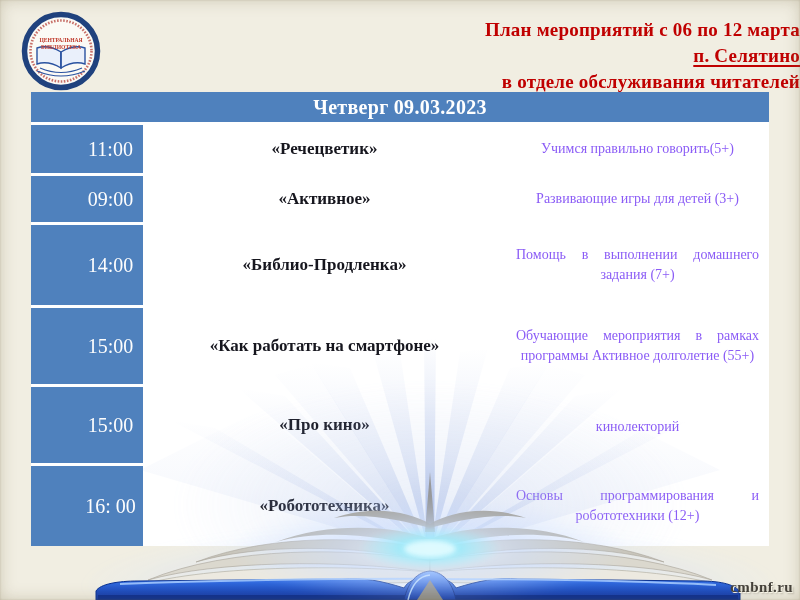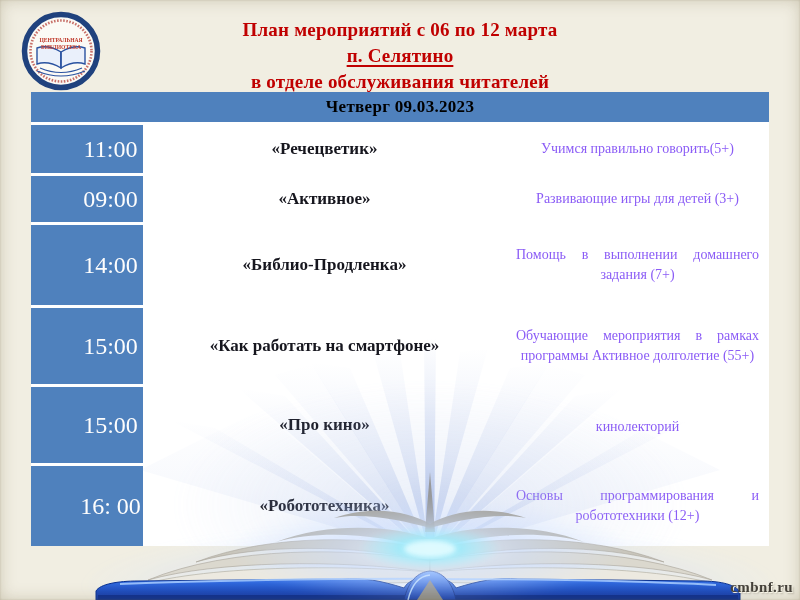--- a/index.html
+++ b/index.html
@@ -8,36 +8,36 @@
     background:#f1eee2;
     font-family:"Liberation Serif","DejaVu Serif",serif;
   }
   .vignette{position:absolute;inset:0;pointer-events:none;z-index:9;
     box-shadow:inset 0 0 16px rgba(130,118,84,.32), inset 0 0 2px rgba(130,118,84,.35);}
 
   
   .logo{position:absolute;left:21px;top:11px;width:80px;height:80px;z-index:3;}
 
   
-  .title{position:absolute;left:0;top:17px;width:100%;text-align:center;z-index:2;}
+  .title{position:absolute;left:0;top:17px;width:100%;text-align:right;z-index:2;}
   .title .line{display:block;color:#c00000;font-weight:bold;font-size:19px;line-height:26px;letter-spacing:.2px;}
   .title .line.underlined{text-decoration:underline;text-decoration-thickness:2px;text-underline-offset:3px;}
 
   
   .sched{
     position:absolute;left:31px;top:92px;width:738px;z-index:1;
     display:grid;
     grid-template-columns:112px 357px 263px;
     grid-template-rows:30px 48px 46px 80px 76px 76px 80px;
     gap:3px;background:#ffffff;
   }
-  .hdr{grid-column:1/-1;background:#4f81bd;color:#000000;font-weight:bold;font-size:17px;
+  .hdr{grid-column:1/-1;background:#4f81bd;color:#ffffff;font-weight:bold;font-size:20px;
     display:flex;align-items:center;justify-content:center;letter-spacing:.3px;}
   .cell{display:flex;align-items:center;justify-content:center;}
-  .time{background:#4f81bd;color:#fdfdfd;font-size:24px;padding-left:47px;}
+  .time{background:#4f81bd;color:#fdfdfd;font-size:20px;padding-left:47px;}
   .event{font-weight:bold;color:#16161e;font-size:17px;text-align:center;padding:0 8px;}
   .desc{color:#8b5cf6;font-size:14px;padding:2px 10px;}
   .desc .txt{width:100%;text-align:justify;text-align-last:center;line-height:1.45;}
   .desc.top{align-items:center;padding-top:6px;}
 
   
   .bookfx{position:absolute;left:0;top:300px;width:800px;height:300px;z-index:4;pointer-events:none;}
 
   
   .watermark{position:absolute;right:7px;bottom:4px;z-index:8;

